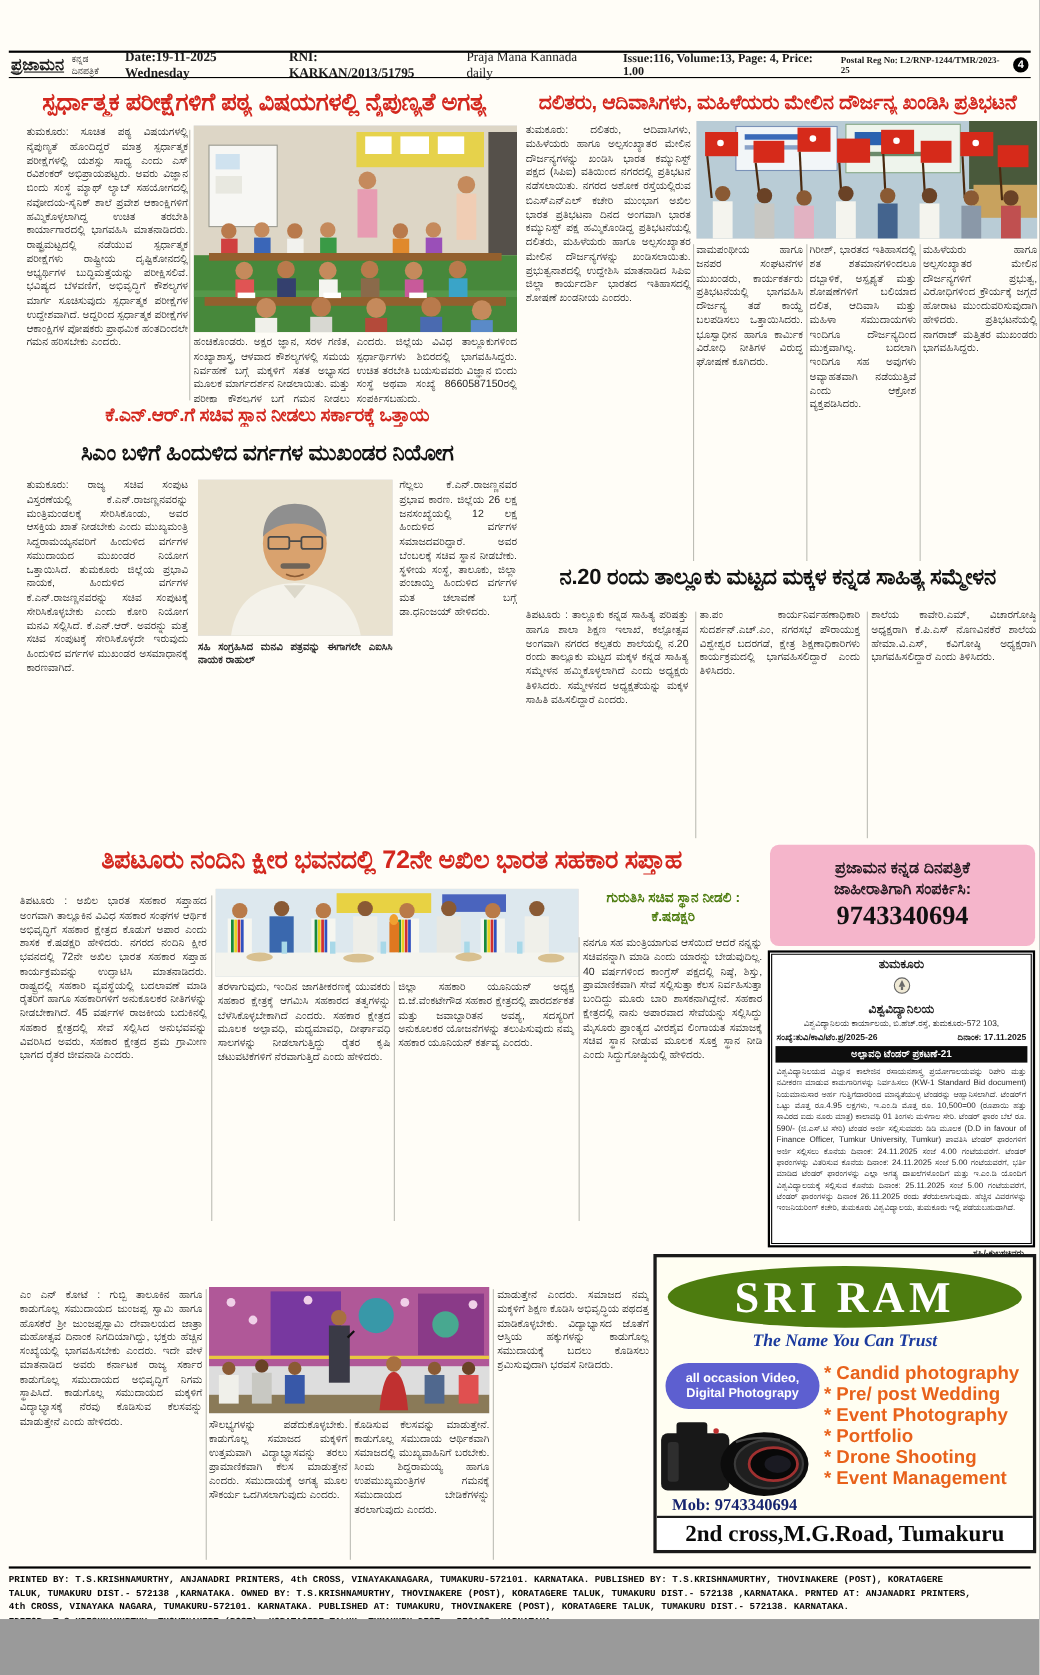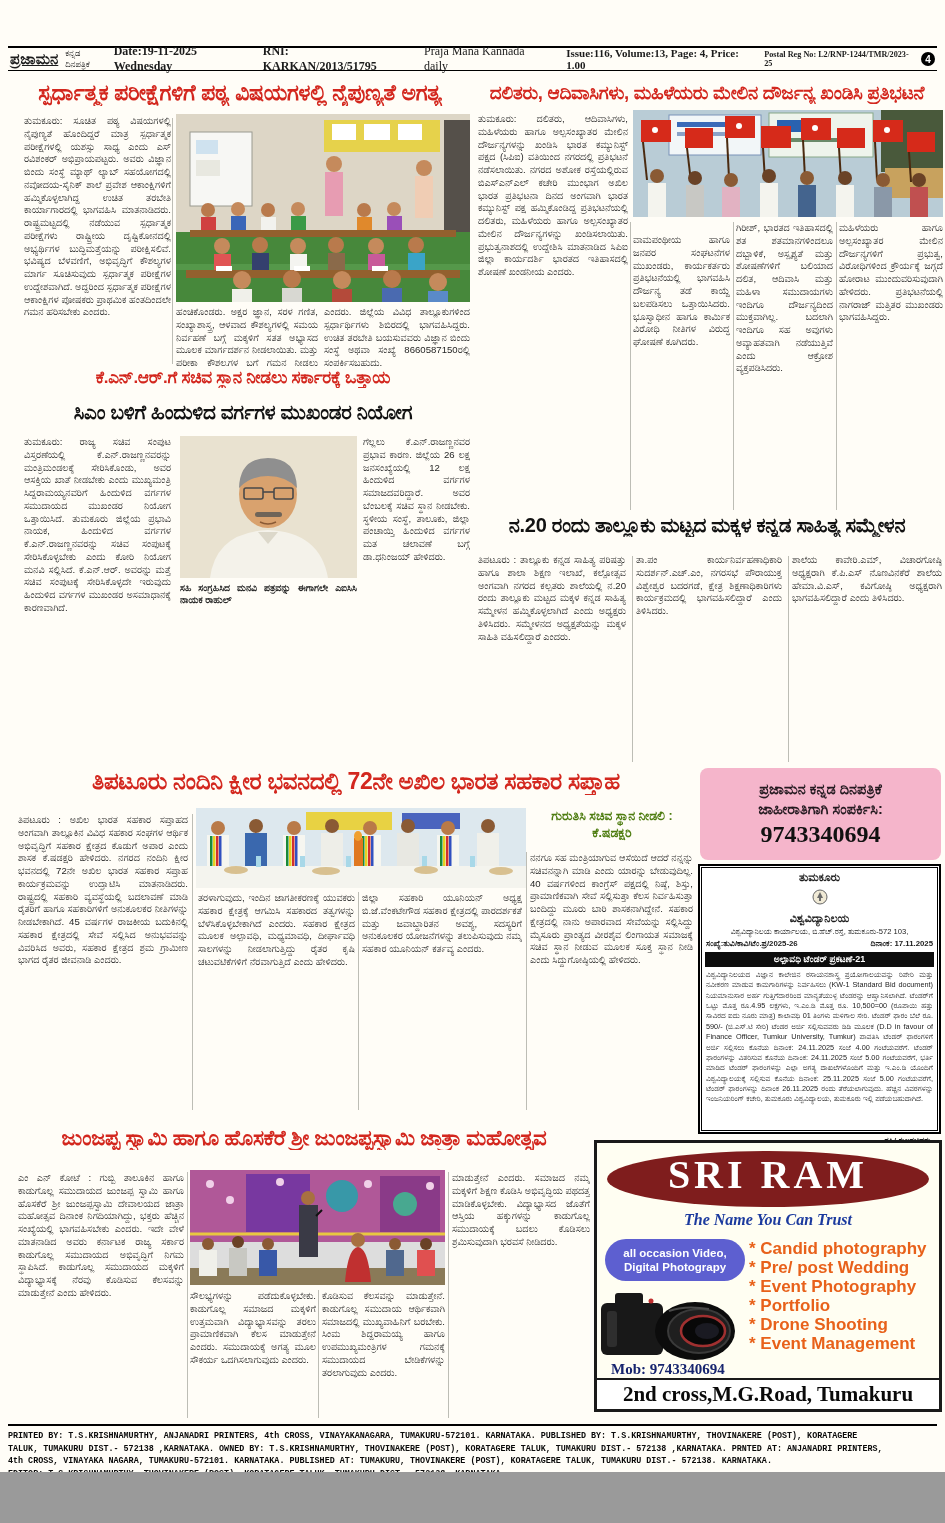--- a/index.html
+++ b/index.html
@@ -41,22 +41,22 @@
   .univ .addr{text-align:center;font-size:7.6px;margin-top:2px;}
   .univ .ref{display:flex;justify-content:space-between;font-weight:bold;
              font-size:7.8px;margin-top:2px;}
   .univ .bar{background:#0d0d0d;color:#fff;text-align:center;font-weight:bold;
              font-size:9px;padding:2px 0;margin:3px -1px;}
   .univ .bd{font-size:7.3px;line-height:1.42;text-align:justify;height:166px;overflow:hidden;}
   .univ .sg{text-align:right;font-size:7.8px;font-weight:bold;line-height:1.4;}
   
   .sriram{position:absolute;left:594px;top:1140px;width:348px;height:272px;
           background:#fffef2;border:3px solid #1a1a1a;box-sizing:border-box;overflow:hidden;}
-  .sr-oval{position:absolute;left:10px;top:8px;width:322px;height:56px;background:#7f1d1d;
-           border-radius:50%;display:flex;justify-content:center;}
+  .sr-oval{position:absolute;left:10px;top:8px;width:322px;height:56px;background:#4d7c0f;
+           border-radius:50%;display:flex;align-items:center;justify-content:center;}
   .sr-title{color:#fff;font-weight:bold;font-size:40px;letter-spacing:4px;
             font-family:"Liberation Serif",serif;}
   .sr-tag{position:absolute;left:0;top:68px;width:100%;text-align:center;color:#1b3a9e;
           font-style:italic;font-weight:bold;font-size:16px;font-family:"Liberation Serif",serif;}
   .sr-pill{position:absolute;left:8px;top:96px;width:140px;height:42px;background:#5d5fd0;
            border-radius:21px;color:#fff;font-weight:bold;font-size:11.5px;text-align:center;
            display:flex;flex-direction:column;justify-content:center;line-height:1.25;}
   .sr-svcs{position:absolute;left:152px;top:96px;width:190px;color:#e8611a;
            font-weight:bold;font-size:17px;line-height:19px;white-space:nowrap;}
   .sr-mob{position:absolute;left:14px;top:218px;font-weight:bold;font-size:15px;
@@ -213,21 +213,21 @@
           <rect x="165" y="75" width="18" height="32" fill="#44648e"></rect>
         <circle cx="212" cy="68" r="7" fill="#6a4226"></circle>
           <rect x="203" y="75" width="18" height="32" fill="#f4f4ee"></rect>
         <circle cx="250" cy="70" r="7" fill="#8a5a34"></circle>
           <rect x="241" y="77" width="18" height="30" fill="#8a98a8"></rect>
         <circle cx="286" cy="70" r="7" fill="#6a4226"></circle>
           <rect x="277" y="77" width="18" height="30" fill="#c05050"></rect>
       </g>
     </svg>
   </div>
-  <div class="body-col" style="left:633px;top:222px;width:97px;height:288px;margin-top:12px;">ವಾಮಪಂಥೀಯ ಹಾಗೂ ಜನಪರ ಸಂಘಟನೆಗಳ ಮುಖಂಡರು, ಕಾರ್ಯಕರ್ತರು ಪ್ರತಿಭಟನೆಯಲ್ಲಿ ಭಾಗವಹಿಸಿ ದೌರ್ಜನ್ಯ ತಡೆ ಕಾಯ್ದೆ ಬಲಪಡಿಸಲು ಒತ್ತಾಯಿಸಿದರು. ಭೂಸ್ವಾಧೀನ ಹಾಗೂ ಕಾರ್ಮಿಕ ವಿರೋಧಿ ನೀತಿಗಳ ವಿರುದ್ಧ ಘೋಷಣೆ ಕೂಗಿದರು.</div>
+  <div class="body-col" style="left:633px;top:222px;width:97px;height:288px;">ವಾಮಪಂಥೀಯ ಹಾಗೂ ಜನಪರ ಸಂಘಟನೆಗಳ ಮುಖಂಡರು, ಕಾರ್ಯಕರ್ತರು ಪ್ರತಿಭಟನೆಯಲ್ಲಿ ಭಾಗವಹಿಸಿ ದೌರ್ಜನ್ಯ ತಡೆ ಕಾಯ್ದೆ ಬಲಪಡಿಸಲು ಒತ್ತಾಯಿಸಿದರು. ಭೂಸ್ವಾಧೀನ ಹಾಗೂ ಕಾರ್ಮಿಕ ವಿರೋಧಿ ನೀತಿಗಳ ವಿರುದ್ಧ ಘೋಷಣೆ ಕೂಗಿದರು.</div>
   <div class="body-col" style="left:736px;top:222px;width:97px;height:288px;">ಗಿರೀಶ್, ಭಾರತದ ಇತಿಹಾಸದಲ್ಲಿ ಶತ ಶತಮಾನಗಳಿಂದಲೂ ದಬ್ಬಾಳಿಕೆ, ಅಸ್ಪೃಶ್ಯತೆ ಮತ್ತು ಶೋಷಣೆಗಳಿಗೆ ಬಲಿಯಾದ ದಲಿತ, ಆದಿವಾಸಿ ಮತ್ತು ಮಹಿಳಾ ಸಮುದಾಯಗಳು ಇಂದಿಗೂ ದೌರ್ಜನ್ಯದಿಂದ ಮುಕ್ತವಾಗಿಲ್ಲ. ಬದಲಾಗಿ ಇಂದಿಗೂ ಸಹ ಅವುಗಳು ಅವ್ಯಾಹತವಾಗಿ ನಡೆಯುತ್ತಿವೆ ಎಂದು ಆಕ್ರೋಶ ವ್ಯಕ್ತಪಡಿಸಿದರು.</div>
   <div class="body-col" style="left:839px;top:222px;width:104px;height:288px;">ಮಹಿಳೆಯರು ಹಾಗೂ ಅಲ್ಪಸಂಖ್ಯಾತರ ಮೇಲಿನ ದೌರ್ಜನ್ಯಗಳಿಗೆ ಪ್ರಭುತ್ವ, ವಿರೋಧಿಗಳಿಂದ ಕ್ರೌರ್ಯಕ್ಕೆ ಜಗ್ಗದೆ ಹೋರಾಟ ಮುಂದುವರಿಸುವುದಾಗಿ ಹೇಳಿದರು. ಪ್ರತಿಭಟನೆಯಲ್ಲಿ ನಾಗರಾಜ್ ಮತ್ತಿತರ ಮುಖಂಡರು ಭಾಗವಹಿಸಿದ್ದರು.</div>
   <div class="vr" style="left:630px;top:222px;height:288px;"></div>
   <div class="vr" style="left:733px;top:222px;height:288px;"></div>
   <div class="vr" style="left:836px;top:222px;height:288px;"></div>
 
   <div class="hl" style="left:16px;top:368px;width:454px;font-size:17px;">ಕೆ.ಎನ್.ಆರ್.ಗೆ ಸಚಿವ ಸ್ಥಾನ ನೀಡಲು ಸರ್ಕಾರಕ್ಕೆ ಒತ್ತಾಯ</div>
   <div class="hl black" style="left:16px;top:401px;width:454px;font-size:20px;">ಸಿಎಂ ಬಳಿಗೆ ಹಿಂದುಳಿದ ವರ್ಗಗಳ ಮುಖಂಡರ ನಿಯೋಗ</div>
   <div class="body-col" style="left:24px;top:436px;width:147px;height:328px;">ತುಮಕೂರು: ರಾಜ್ಯ ಸಚಿವ ಸಂಪುಟ ವಿಸ್ತರಣೆಯಲ್ಲಿ ಕೆ.ಎನ್.ರಾಜಣ್ಣನವರನ್ನು ಮಂತ್ರಿಮಂಡಲಕ್ಕೆ ಸೇರಿಸಿಕೊಂಡು, ಅವರ ಆಸಕ್ತಿಯ ಖಾತೆ ನೀಡಬೇಕು ಎಂದು ಮುಖ್ಯಮಂತ್ರಿ ಸಿದ್ದರಾಮಯ್ಯನವರಿಗೆ ಹಿಂದುಳಿದ ವರ್ಗಗಳ ಸಮುದಾಯದ ಮುಖಂಡರ ನಿಯೋಗ ಒತ್ತಾಯಿಸಿದೆ. ತುಮಕೂರು ಜಿಲ್ಲೆಯ ಪ್ರಭಾವಿ ನಾಯಕ, ಹಿಂದುಳಿದ ವರ್ಗಗಳ ಕೆ.ಎನ್.ರಾಜಣ್ಣನವರನ್ನು ಸಚಿವ ಸಂಪುಟಕ್ಕೆ ಸೇರಿಸಿಕೊಳ್ಳಬೇಕು ಎಂದು ಕೋರಿ ನಿಯೋಗ ಮನವಿ ಸಲ್ಲಿಸಿದೆ. ಕೆ.ಎನ್.ಆರ್. ಅವರನ್ನು ಮತ್ತೆ ಸಚಿವ ಸಂಪುಟಕ್ಕೆ ಸೇರಿಸಿಕೊಳ್ಳದೇ ಇರುವುದು ಹಿಂದುಳಿದ ವರ್ಗಗಳ ಮುಖಂಡರ ಅಸಮಾಧಾನಕ್ಕೆ ಕಾರಣವಾಗಿದೆ.</div>
   <div class="photo" style="left:180px;top:436px;width:177px;height:142px;">
@@ -355,21 +355,20 @@
       <span>ದಿನಾಂಕ: 17.11.2025</span>
     </div>
     <div class="bar">ಅಲ್ಪಾವಧಿ ಟೆಂಡರ್ ಪ್ರಕಟಣೆ-21</div>
     <div class="bd">ವಿಶ್ವವಿದ್ಯಾನಿಲಯದ ವಿಜ್ಞಾನ ಕಾಲೇಜಿನ ರಸಾಯನಶಾಸ್ತ್ರ ಪ್ರಯೋಗಾಲಯವನ್ನು ರಿಪೇರಿ ಮತ್ತು ನವೀಕರಣ ಮಾಡುವ ಕಾಮಗಾರಿಗಳನ್ನು ನಿರ್ವಹಿಸಲು (KW-1 Standard Bid document) ನಿಯಮಾನುಸಾರ ಅರ್ಹ ಗುತ್ತಿಗೆದಾರರಿಂದ ಮಾನ್ಯತೆಯುಳ್ಳ ಟೆಂಡರನ್ನು ಆಹ್ವಾನಿಸಲಾಗಿದೆ. ಟೆಂಡರ್‌ಗೆ ಒಟ್ಟು ಮೊತ್ತ ರೂ.4.95 ಲಕ್ಷಗಳು, ಇ.ಎಂ.ಡಿ ಮೊತ್ತ ರೂ. 10,500=00 (ರೂಪಾಯಿ ಹತ್ತು ಸಾವಿರದ ಐದು ನೂರು ಮಾತ್ರ) ಕಾಲಾವಧಿ 01 ತಿಂಗಳು ಮಳಿಗಾಲ ಸೇರಿ. ಟೆಂಡರ್ ಫಾರಂ ಬೆಲೆ ರೂ. 590/- (ಜಿ.ಎಸ್.ಟಿ ಸೇರಿ) ಟೆಂಡರ ಅರ್ಜಿ ಸಲ್ಲಿಸುವವರು ಡಿಡಿ ಮೂಲಕ (D.D in favour of Finance Officer, Tumkur University, Tumkur) ಪಾವತಿಸಿ ಟೆಂಡರ್ ಫಾರಂಗಳಿಗೆ ಅರ್ಜಿ ಸಲ್ಲಿಸಲು ಕೊನೆಯ ದಿನಾಂಕ: 24.11.2025 ಸಂಜೆ 4.00 ಗಂಟೆಯವರೆಗೆ. ಟೆಂಡರ್ ಫಾರಂಗಳನ್ನು ವಿತರಿಸುವ ಕೊನೆಯ ದಿನಾಂಕ: 24.11.2025 ಸಂಜೆ 5.00 ಗಂಟೆಯವರೆಗೆ, ಭರ್ತಿ ಮಾಡಿದ ಟೆಂಡರ್ ಫಾರಂಗಳನ್ನು ಎಲ್ಲಾ ಅಗತ್ಯ ದಾಖಲೆಗಳೊಂದಿಗೆ ಮತ್ತು ಇ.ಎಂ.ಡಿ ಯೊಂದಿಗೆ ವಿಶ್ವವಿದ್ಯಾಲಯಕ್ಕೆ ಸಲ್ಲಿಸುವ ಕೊನೆಯ ದಿನಾಂಕ: 25.11.2025 ಸಂಜೆ 5.00 ಗಂಟೆಯವರೆಗೆ, ಟೆಂಡರ್ ಫಾರಂಗಳನ್ನು ದಿನಾಂಕ 26.11.2025 ರಂದು ತೆರೆಯಲಾಗುವುದು. ಹೆಚ್ಚಿನ ವಿವರಗಳನ್ನು ಇಂಜನಿಯರಿಂಗ್ ಕಚೇರಿ, ತುಮಕೂರು ವಿಶ್ವವಿದ್ಯಾಲಯ, ತುಮಕೂರು ಇಲ್ಲಿ ಪಡೆಯಬಹುದಾಗಿದೆ.</div>
     <div class="sg">
       <span>ಸಹಿ/-ಕುಲಸಚಿವರು,</span><br>
       <span>ತುಮಕೂರು ವಿಶ್ವವಿದ್ಯಾನಿಲಯ, ತುಮಕೂರು</span>
     </div>
   </div>
 
-  <div class="hl" style="left:18px;top:1126px;width:572px;font-size:21px;">ಜುಂಜಪ್ಪ ಸ್ವಾಮಿ ಹಾಗೂ ಹೊಸಕೆರೆ ಶ್ರೀ ಜುಂಜಪ್ಪಸ್ವಾಮಿ ಜಾತ್ರಾ ಮಹೋತ್ಸವ</div>
   <div class="body-col" style="left:18px;top:1172px;width:166px;height:248px;">ಎಂ ಎನ್ ಕೋಟೆ : ಗುಬ್ಬಿ ತಾಲೂಕಿನ ಹಾಗೂ ಕಾಡುಗೊಲ್ಲ ಸಮುದಾಯದ ಜುಂಜಪ್ಪ ಸ್ವಾಮಿ ಹಾಗೂ ಹೊಸಕೆರೆ ಶ್ರೀ ಜುಂಜಪ್ಪಸ್ವಾಮಿ ದೇವಾಲಯದ ಜಾತ್ರಾ ಮಹೋತ್ಸವ ದಿನಾಂಕ ನಿಗದಿಯಾಗಿದ್ದು, ಭಕ್ತರು ಹೆಚ್ಚಿನ ಸಂಖ್ಯೆಯಲ್ಲಿ ಭಾಗವಹಿಸಬೇಕು ಎಂದರು. ಇದೇ ವೇಳೆ ಮಾತನಾಡಿದ ಅವರು ಕರ್ನಾಟಕ ರಾಜ್ಯ ಸರ್ಕಾರ ಕಾಡುಗೊಲ್ಲ ಸಮುದಾಯದ ಅಭಿವೃದ್ಧಿಗೆ ನಿಗಮ ಸ್ಥಾಪಿಸಿದೆ. ಕಾಡುಗೊಲ್ಲ ಸಮುದಾಯದ ಮಕ್ಕಳಿಗೆ ವಿದ್ಯಾಭ್ಯಾಸಕ್ಕೆ ನೆರವು ಕೊಡಿಸುವ ಕೆಲಸವನ್ನು ಮಾಡುತ್ತೇನೆ ಎಂದು ಹೇಳಿದರು.</div>
   <div class="photo" style="left:190px;top:1170px;width:255px;height:115px;">
     <svg width="255" height="115" viewBox="0 0 255 115" xmlns="http://www.w3.org/2000/svg">
       <rect width="255" height="72" fill="#b05898"></rect>
       <rect x="56" y="4" width="64" height="58" fill="#7838a0"></rect>
       <rect x="190" y="6" width="60" height="56" fill="#8a3a88"></rect>
       <circle cx="152" cy="26" r="16" fill="#3898a8"></circle>
       <circle cx="215" cy="34" r="12" fill="#48a890"></circle>
       <g fill="#f0d0e8">
           <circle cx="20" cy="14" r="4"></circle>

